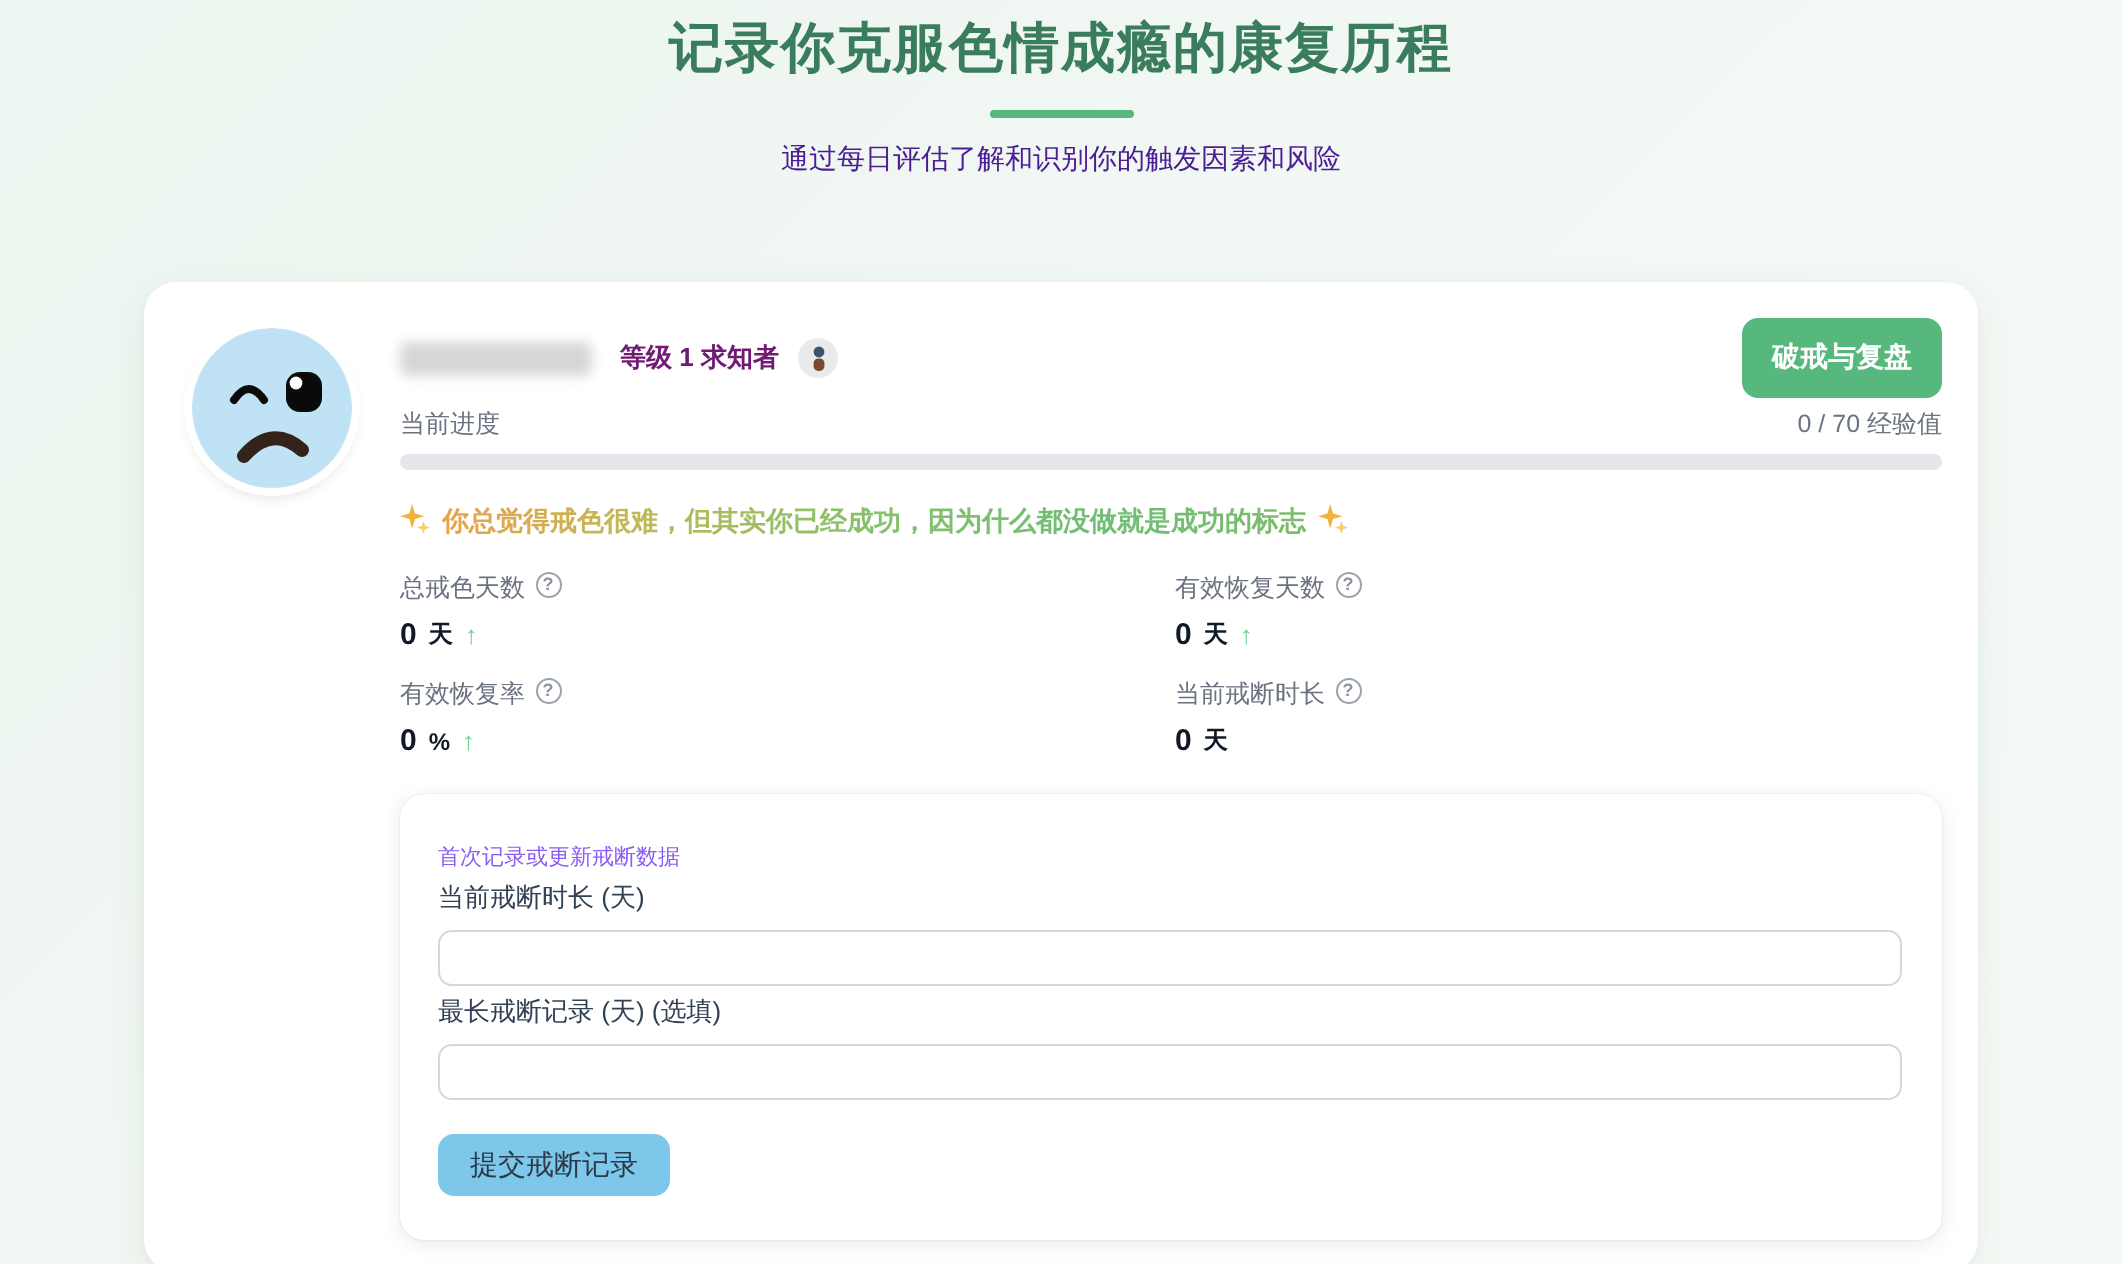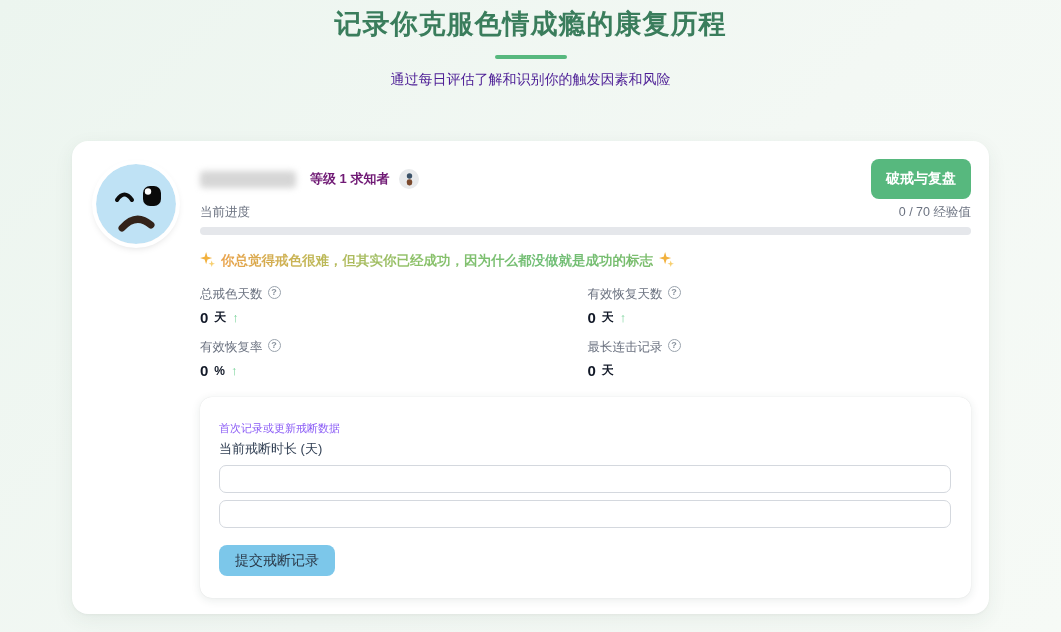--- a/index.html
+++ b/index.html
@@ -187,36 +187,37 @@
         </div>
         <div class="stat-value-row">
           <span>0</span>
             <span class="stat-unit">%</span>
           <span class="trend-arrow">↑</span>
         </div>
       </div>
 
       <div class="stat-block">
         <div class="stat-label">
-          <span>最长连击记录</span>
+          <span>当前戒断时长</span>
           <span class="help-icon">?</span>
         </div>
         <div class="stat-value-row">
           <span>0</span>
             <span class="stat-unit">天</span>
         </div>
       </div>
 
     </div>
 
     <div class="form-card">
       <div class="form-title">首次记录或更新戒断数据</div>
 
       <label class="field-label">当前戒断时长 (天)</label>
       <input class="text-input" type="text" value="" style="">
 
+      <label class="field-label">最长戒断记录 (天) (选填)</label>
       <input class="text-input" type="text" value="" style="">
 
       <button class="submit-btn">提交戒断记录</button>
     </div>
 
   </div>
 </section>
 
 </body></html>

